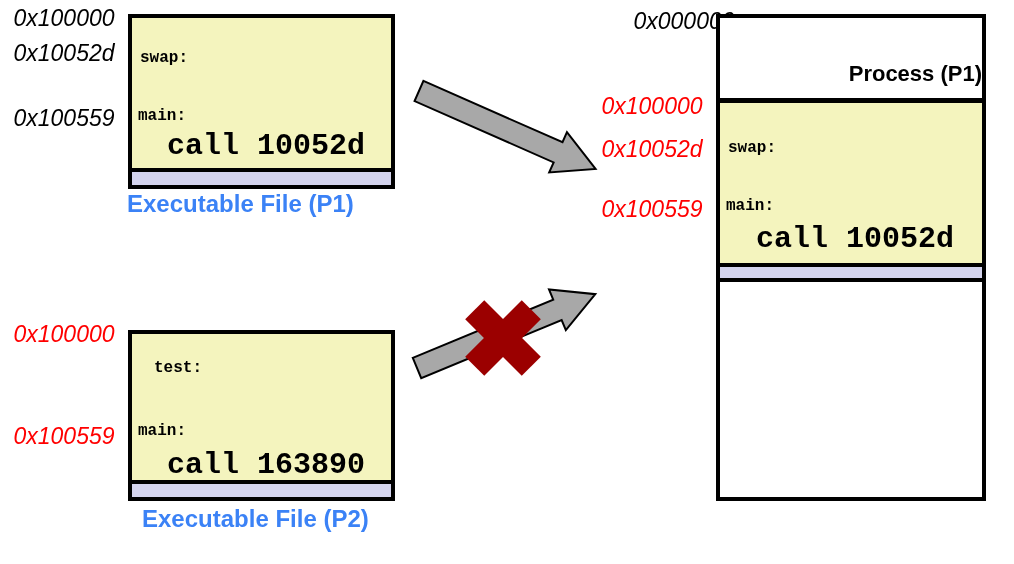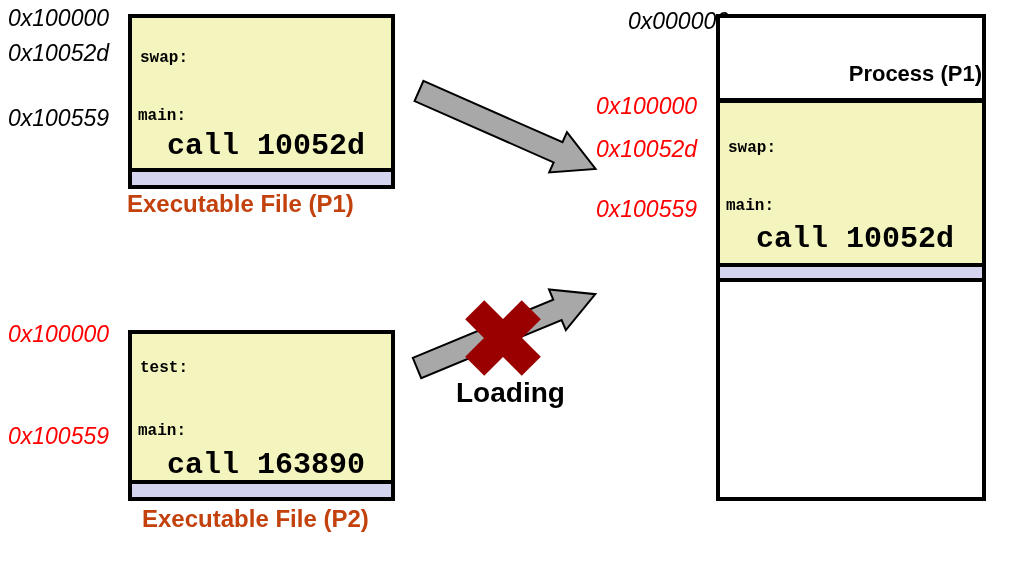--- a/index.html
+++ b/index.html
@@ -1,21 +1,21 @@
 <!DOCTYPE html>
 <html><head>
 <meta charset="utf-8">
 <style>
   html,body{margin:0;padding:0;background:#ffffff;}
   .canvas{
     position:relative;width:1014px;height:564px;background:#ffffff;overflow:hidden;
     font-family:"Liberation Sans",sans-serif;
   }
   .addr{
-    position:absolute;width:112px;text-align:left;
+    position:absolute;width:112px;text-align:center;
     font-style:italic;font-size:23px;line-height:1;color:#000000;
     white-space:nowrap;
   }
   .addr.red{color:#ff0000;}
   .filebox{
     position:absolute;border:4px solid #000000;background:#f4f4be;box-sizing:border-box;
   }
   .membox{
     position:absolute;border:4px solid #000000;background:#ffffff;box-sizing:border-box;
   }
@@ -26,21 +26,21 @@
   .code.call{font-size:30px;}
   .strip{
     position:absolute;left:0;right:0;bottom:0;height:13px;
     background:#d4d4ee;border-top:4px solid #000000;
   }
   .layer{position:absolute;left:0;right:0;}
   .divider{background:#000000;}
   .yellow{background:#f4f4be;}
   .lavender{background:#d4d4ee;}
   .sectionlabel{
-    position:absolute;font-weight:bold;font-size:24px;line-height:1;color:#c2410c;white-space:nowrap;
+    position:absolute;font-weight:bold;font-size:24px;line-height:1;color:#3b82f6;white-space:nowrap;
   }
   .biglabel{
     position:absolute;font-weight:bold;font-size:28px;line-height:1;color:#000000;white-space:nowrap;
   }
   .proclabel{
     position:absolute;left:0;right:0;text-align:right;
     font-weight:bold;font-size:22px;line-height:1;color:#000000;
   }
   .overlay{position:absolute;left:0;top:0;pointer-events:none;}
   .overlay polygon{stroke:#000000;stroke-width:2;stroke-linejoin:miter;}
@@ -60,21 +60,21 @@
     <div class="code call" style="left:35px;top:113px">call 10052d</div>
     <div class="strip"></div>
   </div>
 
   <div class="sectionlabel" style="left:127px;top:192px">Executable File (P1)</div>
 
   <div class="addr red" style="left:8px;top:323px">0x100000</div>
   <div class="addr red" style="left:8px;top:425px">0x100559</div>
 
   <div class="filebox" style="left:128px;top:330px;width:267px;height:171px">
-    <div class="code" style="left:8px;top:26px">test:</div>
+    <div class="code" style="left:22px;top:26px">test:</div>
     <div class="code" style="left:6px;top:89px">main:</div>
     <div class="code call" style="left:35px;top:116px">call 163890</div>
     <div class="strip"></div>
   </div>
 
   <div class="sectionlabel" style="left:142px;top:507px">Executable File (P2)</div>
 
   <div class="addr" style="left:628px;top:10px">0x000000</div>
   <div class="addr red" style="left:596px;top:95px">0x100000</div>
   <div class="addr red" style="left:596px;top:138px">0x10052d</div>
@@ -97,15 +97,14 @@
 
   <svg class="overlay" width="1014" height="564" viewBox="0 0 1014 564">
     <polygon points="0,-11 152,-11 152,-22 193,0 152,22 152,11 0,11" transform="translate(419,91) rotate(23.8)" fill="#a8a8a8"></polygon>
     <polygon points="0,-11 152,-11 152,-22 193,0 152,22 152,11 0,11" transform="translate(417,368) rotate(-22.5)" fill="#a8a8a8"></polygon>
     <g transform="translate(503,338)">
       <rect x="-40" y="-13.5" width="80" height="27" transform="rotate(45)" fill="#9b0000"></rect>
       <rect x="-40" y="-13.5" width="80" height="27" transform="rotate(-45)" fill="#9b0000"></rect>
     </g>
   </svg>
 
-  <div class="biglabel" style="left:456px;top:379px">Loading</div>
 
 </div>
 
 </body></html>

